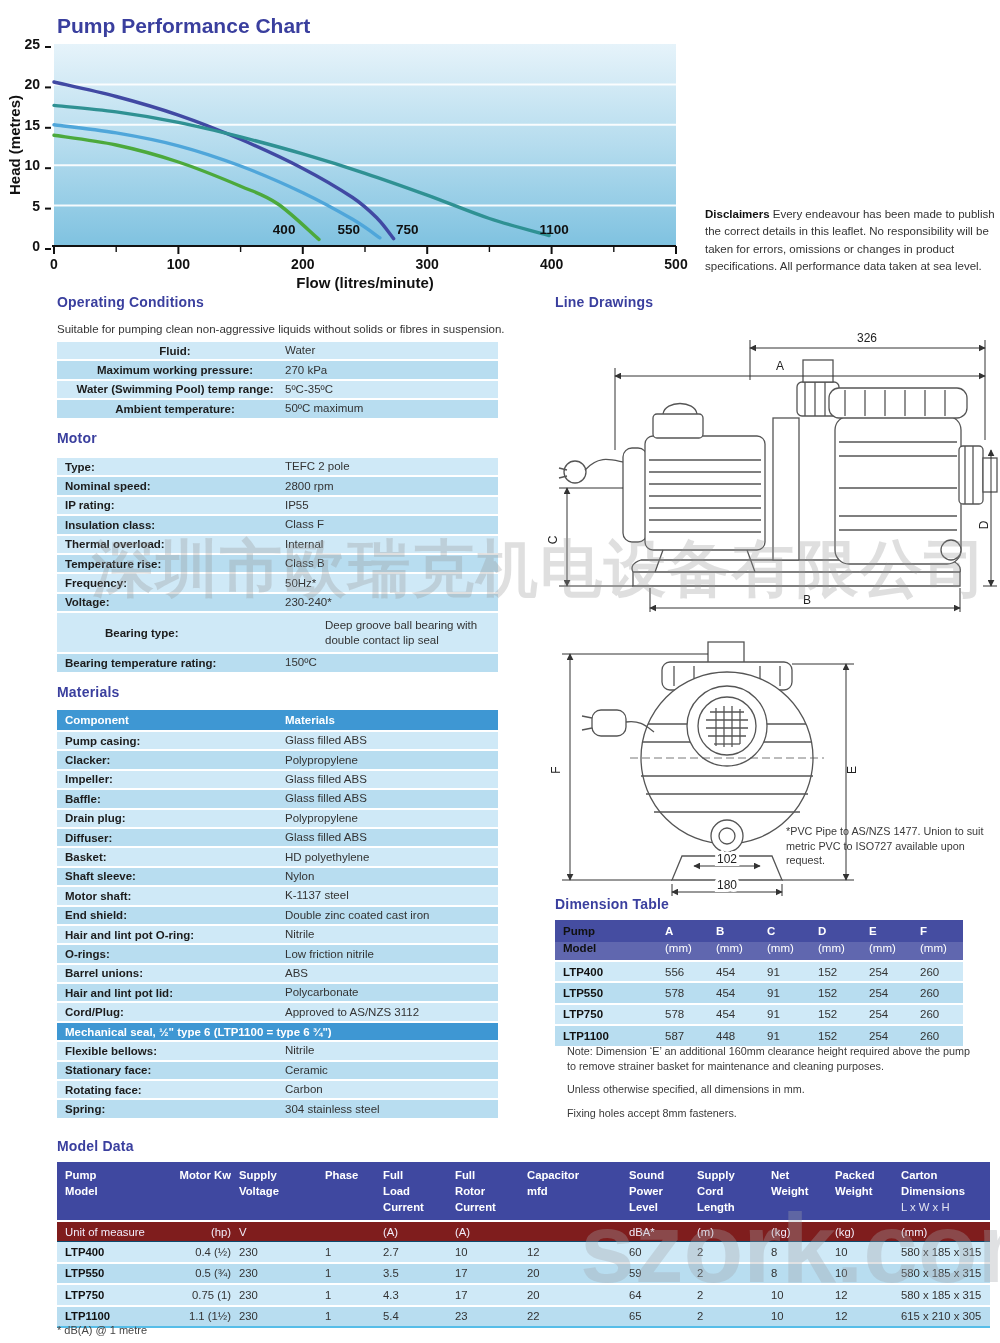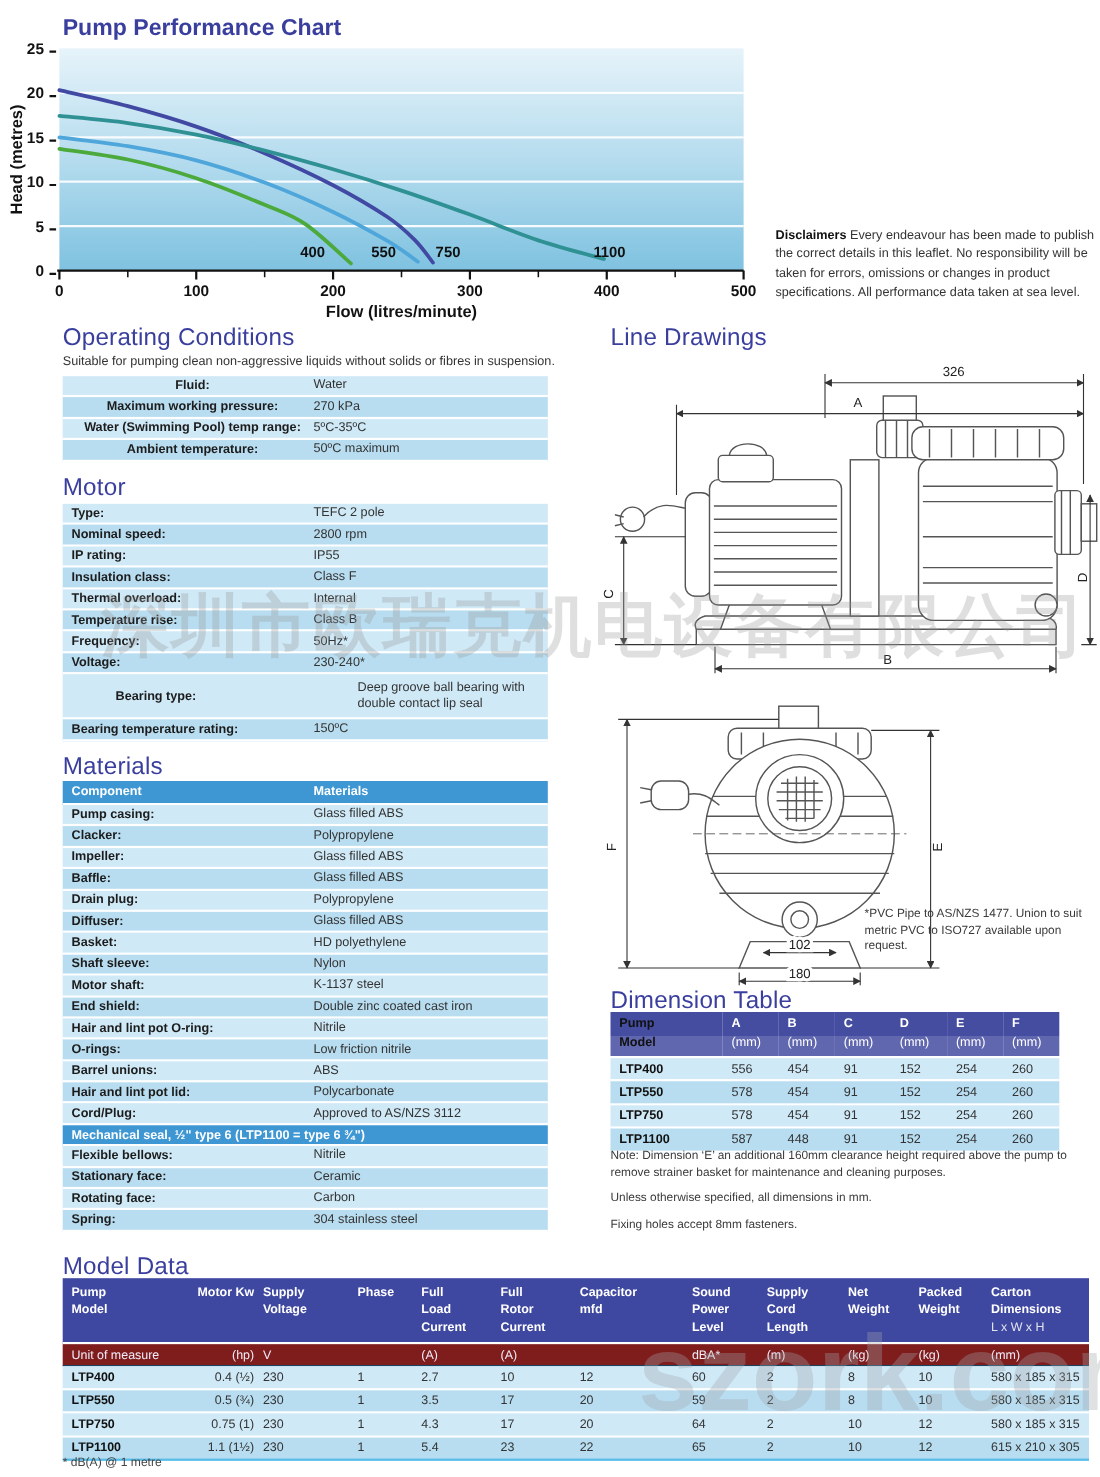--- a/index.html
+++ b/index.html
@@ -1,19 +1,19 @@
 <!DOCTYPE html>
 <html><head>
 <meta charset="utf-8">
 <style>
   html,body{margin:0;padding:0;}
   body{font-family:"Liberation Sans",sans-serif;background:#fff;}
   #page{position:relative;width:1000px;height:1343px;background:#fff;overflow:hidden;}
 
-  .section-title{position:absolute;font-size:22px;font-weight:normal;color:#3a3f9e;letter-spacing:.2px;}
+  .section-title{position:absolute;font-size:14px;font-weight:bold;color:#3a3f9e;letter-spacing:.2px;}
 
   
   .spec-table{position:absolute;width:441px;}
   .spec-row{display:flex;align-items:center;background:#cfe9f7;border-bottom:2px solid #fff;height:19.4px;box-sizing:border-box;}
   .spec-row.alt{background:#b8ddf0;}
   .spec-row.tall{height:41px;padding-left:40px;}
   .spec-label{width:220px;flex:none;font-size:11.5px;font-weight:bold;color:#1c1c1c;padding-left:8px;}
   .spec-value{font-size:11.5px;color:#333;white-space:pre-line;line-height:1.3;}
   .mat-header{display:flex;align-items:center;background:#3e97d3;color:#fff;height:20px;border-bottom:2px solid #fff;}
   .mat-header .spec-label,.mat-header .spec-value{color:#fff;font-weight:bold;}
@@ -27,21 +27,21 @@
   
   .dim-table{position:absolute;left:555px;top:920px;width:408px;font-size:11.5px;}
   .dim-hrow{display:flex;height:40px;border-bottom:2px solid #fff;}
   .dim-hcell{background:linear-gradient(#454da1 55%,#6067af 55%);color:#fff;font-weight:bold;box-sizing:border-box;padding:3px 0 0 8px;line-height:17px;white-space:pre-line;}
   .dim-row{display:flex;height:19.4px;align-items:center;border-bottom:2px solid #fff;background:#cfe9f7;}
   .dim-row.alt{background:#b8ddf0;}
   .dim-cell{box-sizing:border-box;padding-left:8px;color:#333;}
   .dim-c0{width:102px;flex:none;font-weight:bold;color:#111;}
   .dim-cn{width:51px;flex:none;}
   .dim-notes{position:absolute;left:555px;top:1044px;width:420px;font-size:10.8px;color:#3a3a3a;line-height:1.35;}
-  .dim-notes p{margin:0 0 9px 0;}
+  .dim-notes p{margin:0 0 9px 12px;}
 
   
   .model-table{position:absolute;left:57px;top:1162px;width:933px;font-size:11.3px;}
   .model-hrow{display:flex;background:#3f48a0;height:58px;border-bottom:2px solid #fff;}
   .model-hcell{color:#fff;font-weight:bold;box-sizing:border-box;padding:5px 0 0 8px;line-height:16px;white-space:pre-line;}
   .carton-sub{display:block;font-weight:normal;opacity:.85;}
   .model-urow{display:flex;background:#7f1d1d;height:19px;align-items:center;border-bottom:1px solid #0c4a6e;}
   .model-ucell{color:#f2ecfa;box-sizing:border-box;padding-left:8px;}
   .model-row{display:flex;height:19.5px;align-items:center;border-bottom:2px solid #fff;background:#cfe9f7;}
   .model-row.alt{background:#b8ddf0;}

